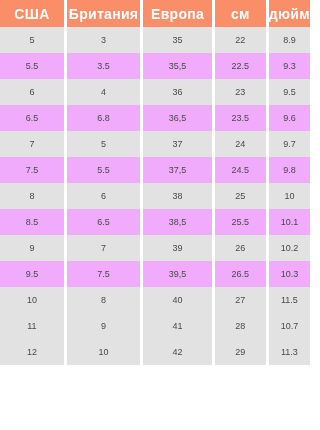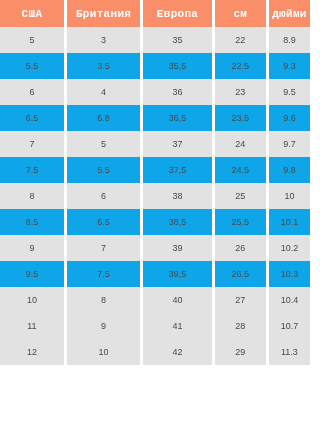--- a/index.html
+++ b/index.html
@@ -17,30 +17,29 @@
   .size-table {
     width: 310px;
     border-collapse: separate;
     border-spacing: 0;
     table-layout: fixed;
   }
 
   .header-row th {
     background: #f98e68;
     color: #ffffff;
-    font-size: 11px;
+    font-size: 14px;
     font-weight: bold;
     letter-spacing: 0.3px;
     height: 27px;
     padding: 0;
     text-align: center;
     vertical-align: middle;
     border-right: 3px solid #ffffff;
     box-sizing: border-box;
-    font-family: Liberation Mono, monospace;
   }
   .header-row th:last-child {
     border-right: none;
   }
 
   .data-row td {
     font-size: 9px;
     color: #4a4a4a;
     height: 26px;
     padding: 0;
@@ -50,21 +49,21 @@
     box-sizing: border-box;
   }
   .data-row td:last-child {
     border-right: none;
   }
 
   .data-row.shade-dark td {
     background: #e2e2e2;
   }
   .data-row.shade-light td {
-    background: #0ea5e9;
+    background: #f0abfc;
   }
 
   .col-us    { width: 57px; }
   .col-uk    { width: 65px; margin-top: 27px; }
   .col-eu    { width: 61px; }
   .col-cm    { width: 46px; }
   .col-inch  { width: 35px; }
 
   .table-footer-space {
     height: 9px;
@@ -153,21 +152,21 @@
         <td class="col-uk">7.5</td>
         <td class="col-eu">39,5</td>
         <td class="col-cm">26.5</td>
         <td class="col-inch">10.3</td>
       </tr>
       <tr class="data-row shade-dark">
         <td class="col-us">10</td>
         <td class="col-uk">8</td>
         <td class="col-eu">40</td>
         <td class="col-cm">27</td>
-        <td class="col-inch">10.4</td>
+        <td class="col-inch">11.5</td>
       </tr>
       <tr class="data-row shade-dark">
         <td class="col-us">11</td>
         <td class="col-uk">9</td>
         <td class="col-eu">41</td>
         <td class="col-cm">28</td>
         <td class="col-inch">10.7</td>
       </tr>
       <tr class="data-row shade-dark">
         <td class="col-us">12</td>

